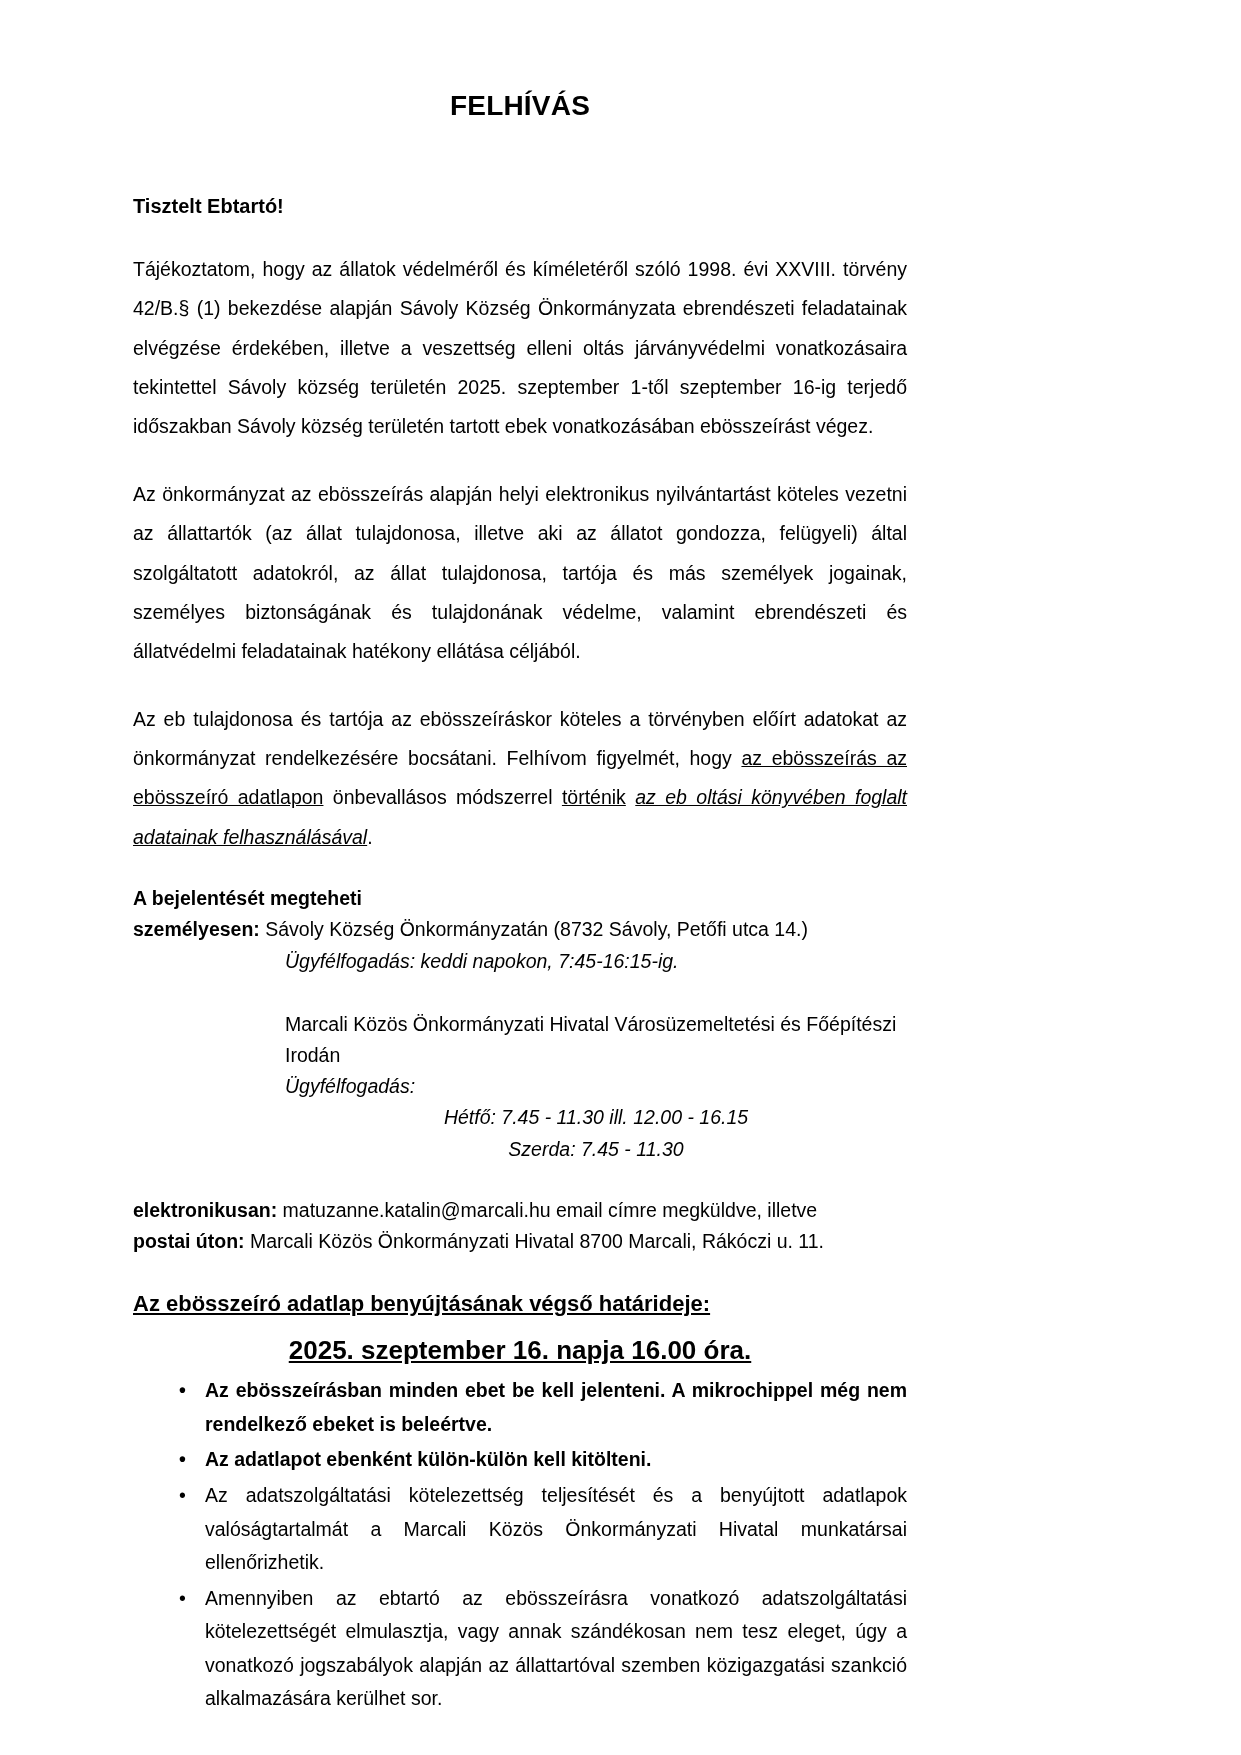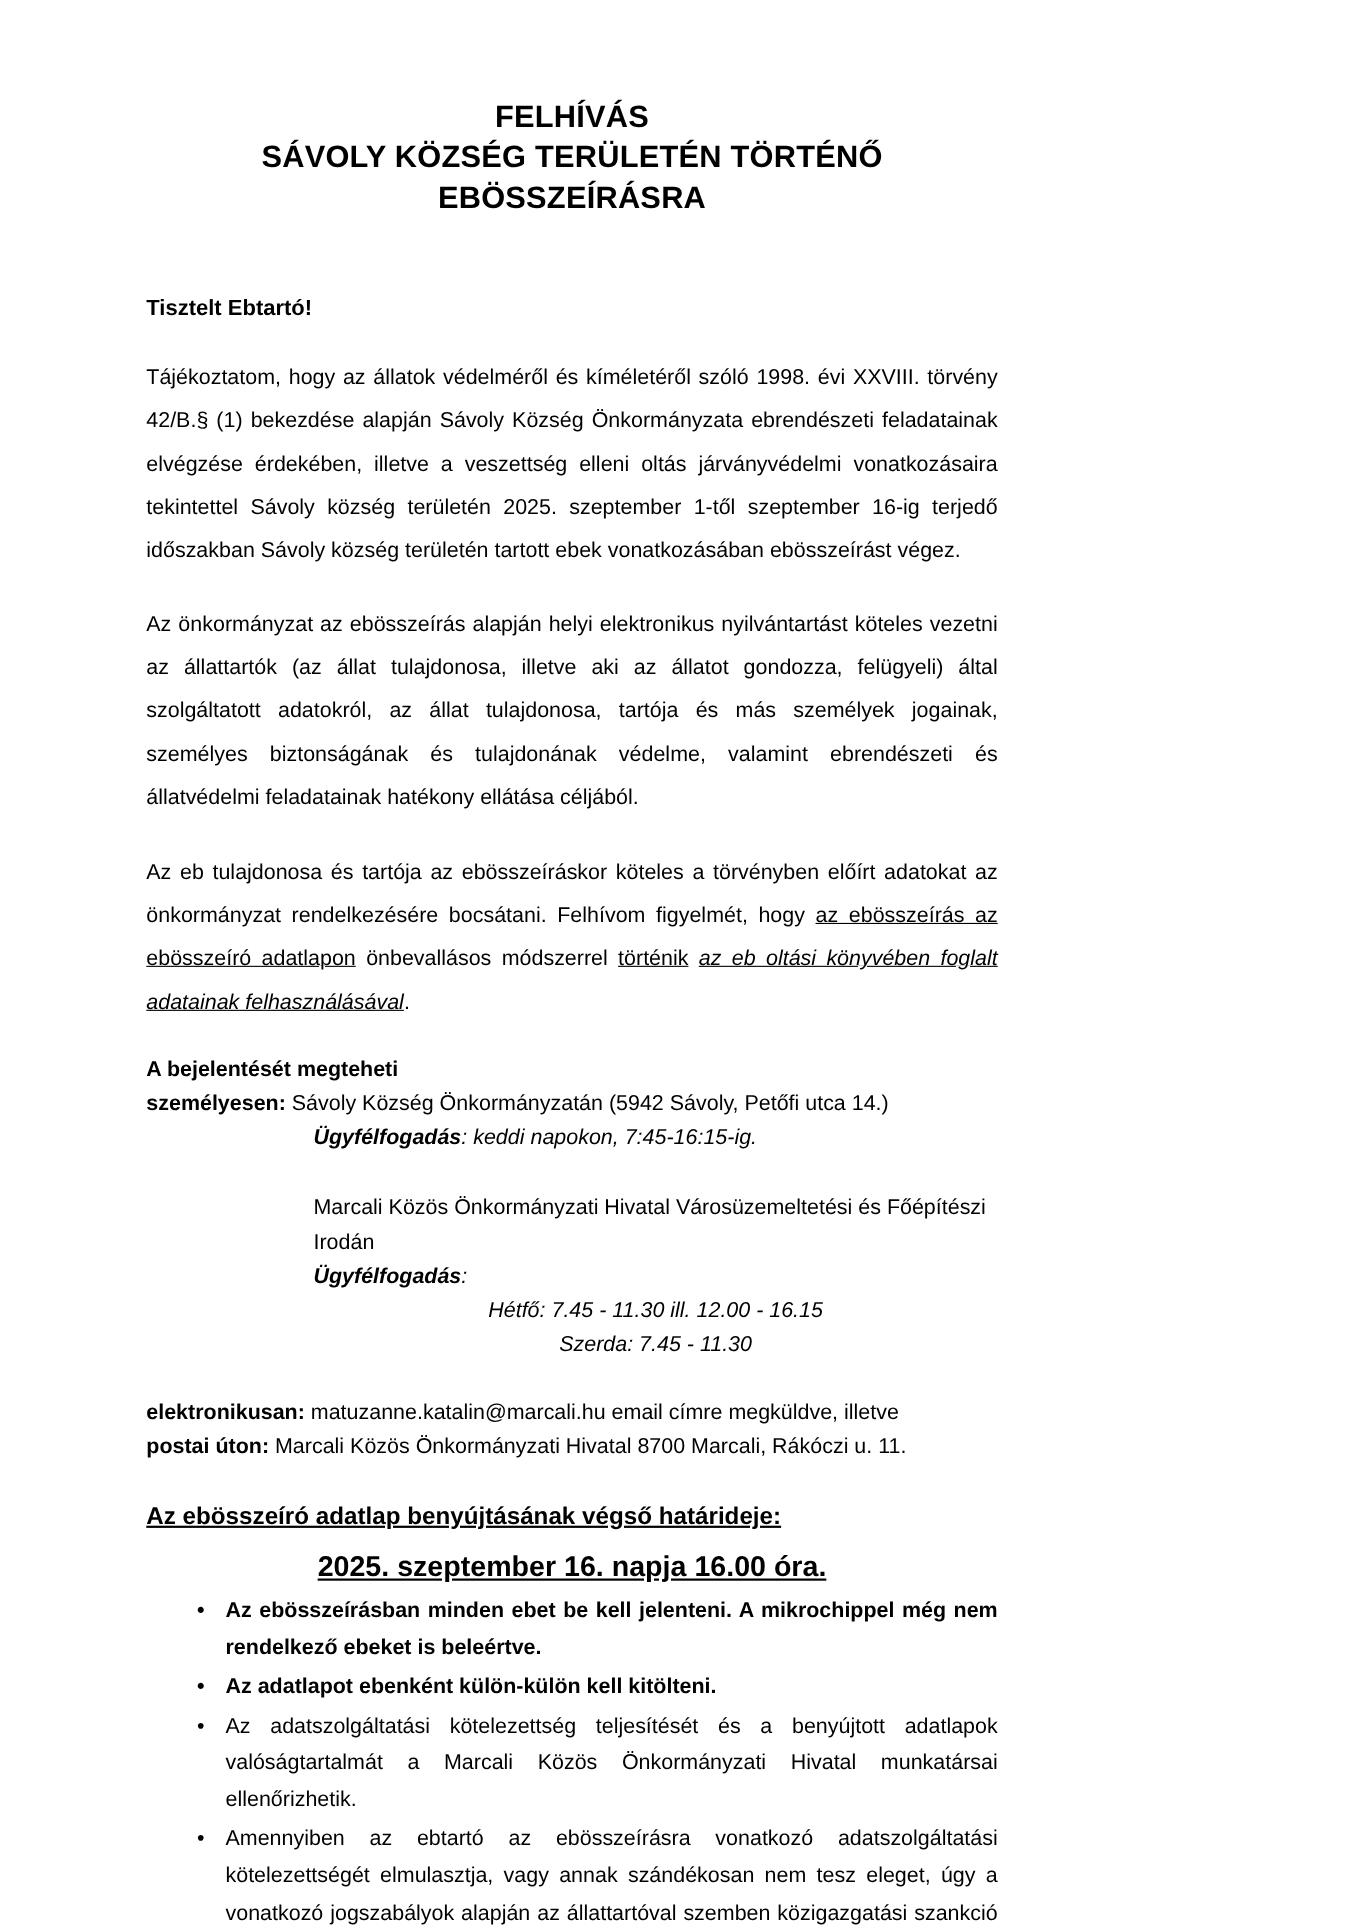--- a/index.html
+++ b/index.html
@@ -47,21 +47,21 @@
     margin-top: 26px;
     font-weight: 700;
     font-size: 19.5px;
     line-height: 1.6;
   }
   .contact-line {
     font-size: 19.5px;
     line-height: 1.6;
   }
   .label { font-weight: 700; }
-  .hours-label { font-weight: 700; font-style: italic; }
+  .hours-label { font-weight: 400; font-style: italic; }
   .it { font-style: italic; text-align: center; }
   .indent { margin-left: 152px; }
   .office-block { margin-top: 32px; }
   .channel-block { margin-top: 30px; }
   .deadline-heading {
     margin-top: 30px;
     font-weight: 700;
     font-size: 22px;
     line-height: 1.5;
   }
@@ -102,36 +102,35 @@
   }
   ul.bullets li.li-bold { font-weight: 700; }
 </style>
 </head>
 <body>
 
 <div class="page">
 
   <div class="doc-title">
     <div>FELHÍVÁS</div>
-    <div>SÁVOLY KÖZSÉG TERÜLETÉN TÖRTÉNŐ EBÖSSZEÍRÁSRA</div>
   </div>
 
   <div class="salutation">Tisztelt Ebtartó!</div>
 
   <p class="para"><span class="b">Tájékoztatom, hogy </span><span>az állatok védelméről és kíméletéről szóló 1998. évi XXVIII. törvény 42/B.§ (1) bekezdése alapján </span><span class="b">Sávoly Község Önkormányzata </span><span class="b">ebrendészeti feladatainak elvégzése érdekében</span><span>, illetve a veszettség elleni oltás járványvédelmi vonatkozásaira tekintettel </span><span class="b">Sávoly község területén 2025. szeptember 1-től szeptember 16-ig terjedő időszakban Sávoly község területén tartott ebek vonatkozásában ebösszeírást végez.</span></p>
 
   <p class="para"><span>Az önkormányzat az ebösszeírás alapján helyi elektronikus nyilvántartást köteles vezetni az állattartók (az állat tulajdonosa, illetve aki az állatot gondozza, felügyeli) által szolgáltatott adatokról, az állat tulajdonosa, tartója és más személyek jogainak, személyes biztonságának és tulajdonának védelme, valamint ebrendészeti és állatvédelmi feladatainak hatékony ellátása céljából.</span></p>
 
   <p class="para"><span>Az eb tulajdonosa és tartója az ebösszeíráskor köteles a törvényben előírt adatokat az önkormányzat rendelkezésére bocsátani. </span><span class="b">Felhívom figyelmét, hogy </span><span class="b u">az ebösszeírás az ebösszeíró adatlapon</span><span class="b"> önbevallásos módszerrel </span><span class="b u">történik</span><span class="b"> </span><span class="b i u">az eb oltási könyvében foglalt adatainak felhasználásával</span><span>.</span></p>
 
   <div class="section-heading">A bejelentését megteheti</div>
 
   <div class="contact-line">
     <span class="label">személyesen:</span>
-    <span>Sávoly Község Önkormányzatán (5942 Sávoly, Petőfi utca 14.)</span>
+    <span>Sávoly Község Önkormányzatán (8732 Sávoly, Petőfi utca 14.)</span>
   </div>
 
   <div class="contact-line indent">
     <span class="hours-label">Ügyfélfogadás</span><span class="it">: keddi napokon, 7:45-16:15-ig.</span>
   </div>
 
   <div class="office-block indent">
     <div class="contact-line">Marcali Közös Önkormányzati Hivatal Városüzemeltetési és Főépítészi Irodán</div>
     <div class="contact-line">
       <span class="hours-label">Ügyfélfogadás</span><span class="it">:</span>

